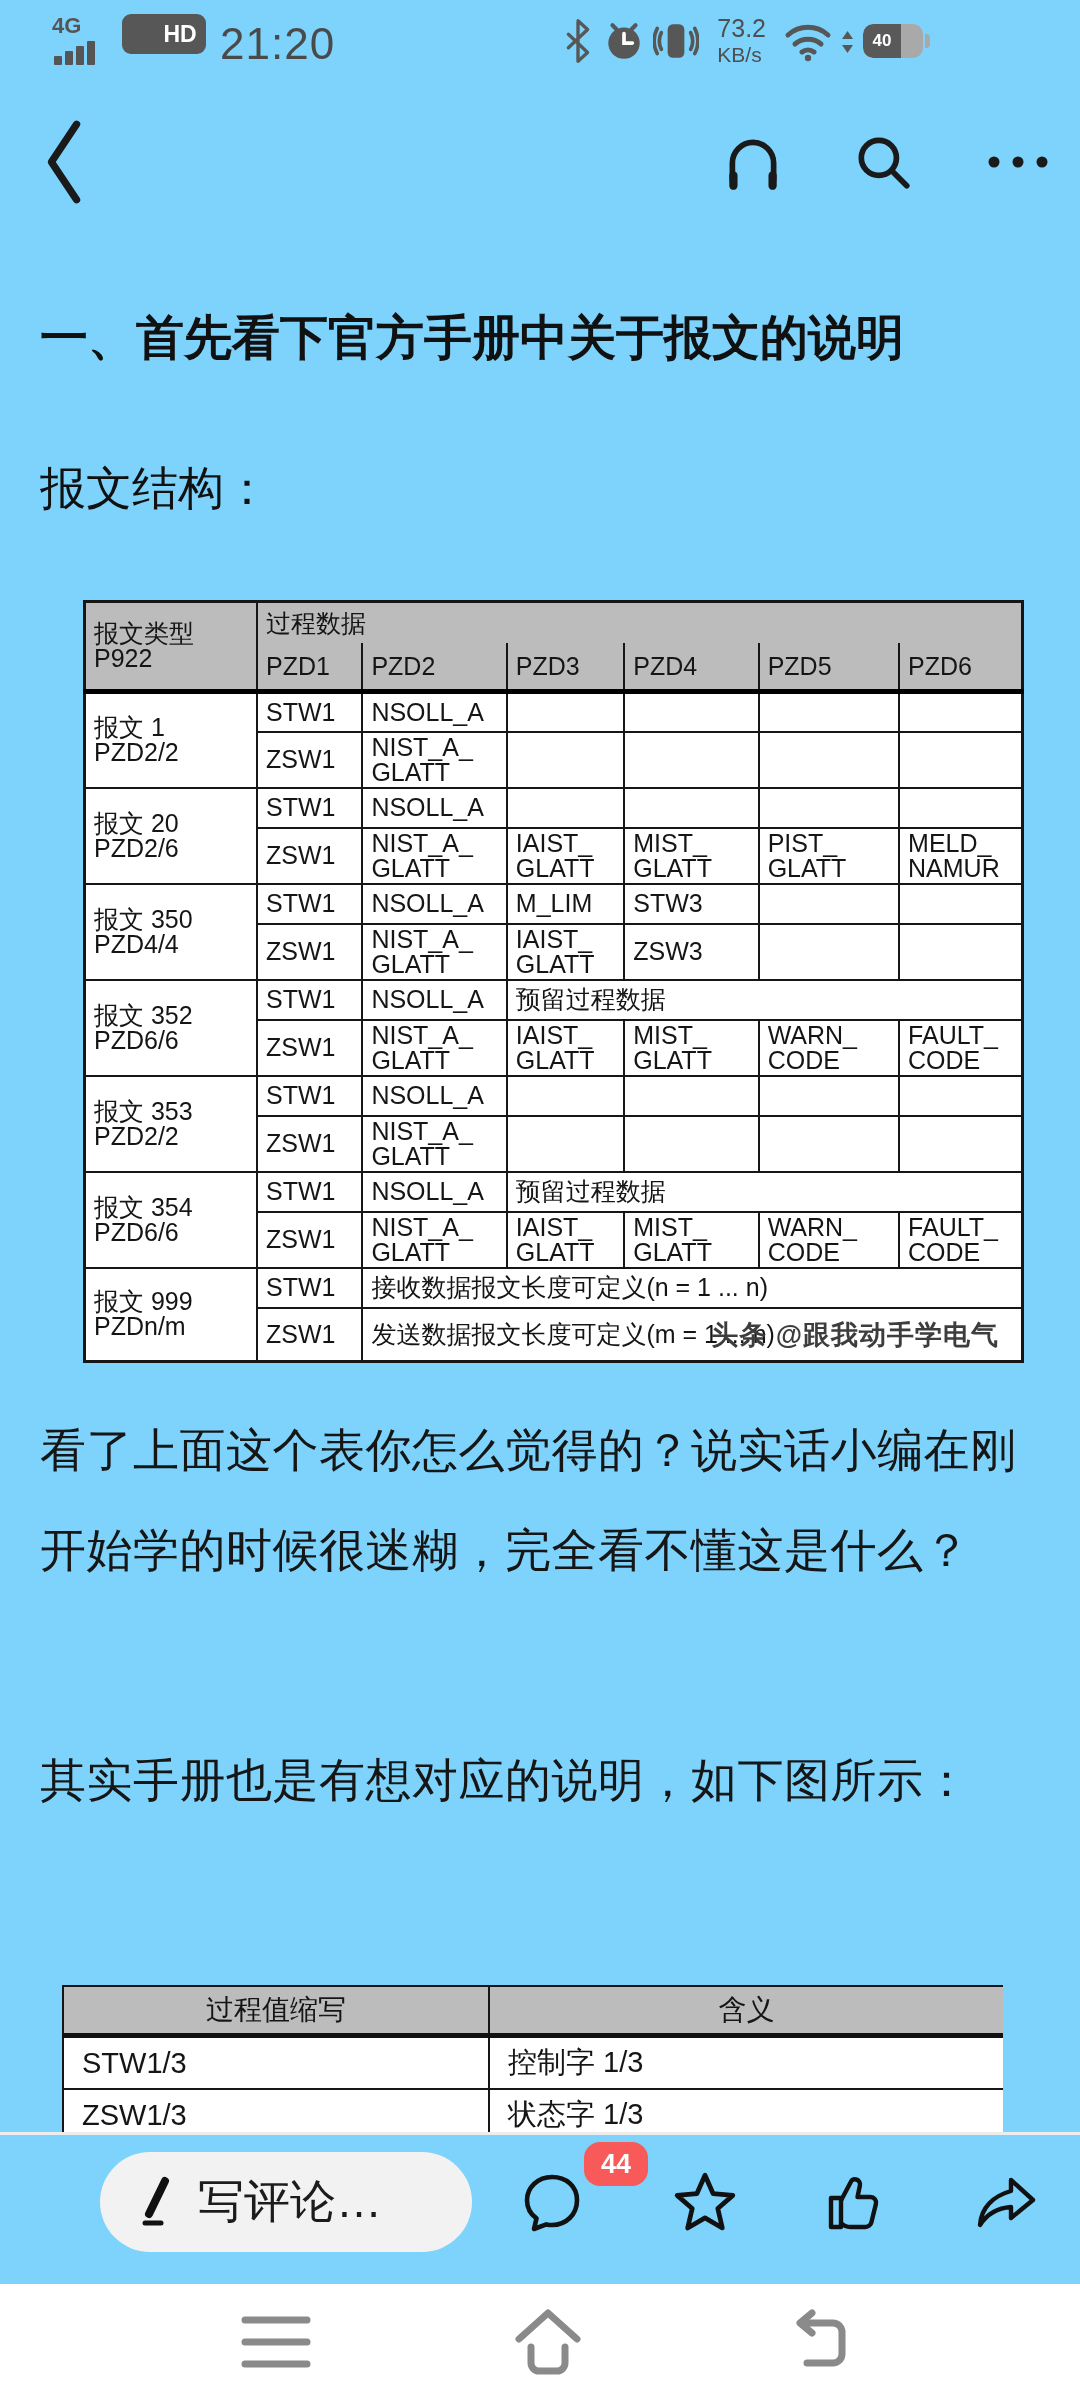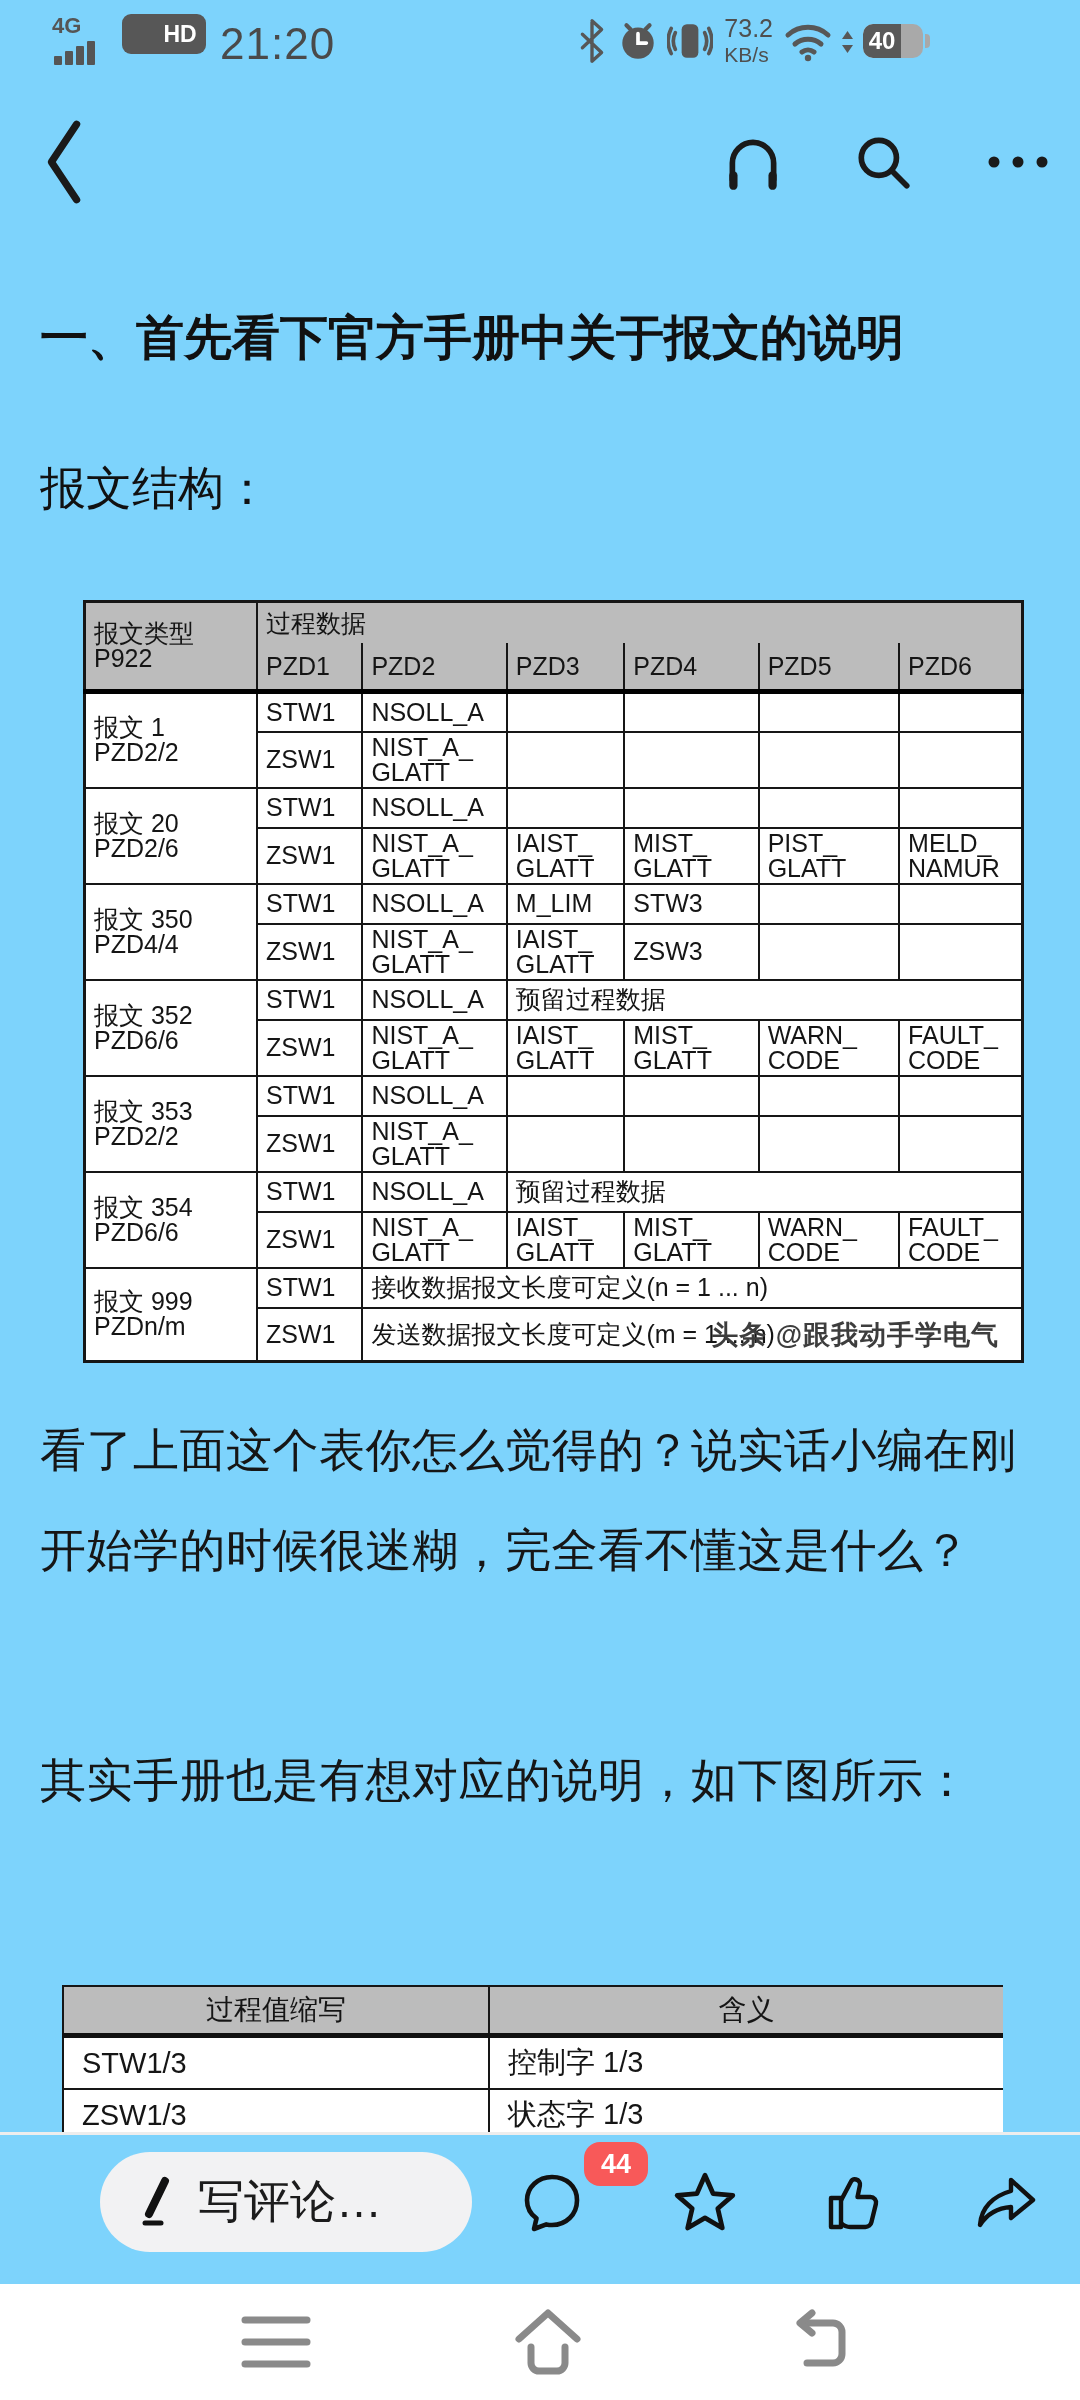--- a/index.html
+++ b/index.html
@@ -11,26 +11,26 @@
   .statusbar{position:absolute;top:0;left:0;width:1080px;height:84px;}
   .sb-left{position:absolute;left:52px;top:14px;display:flex;align-items:flex-end;gap:14px;}
   .sig{position:relative;width:56px;height:52px;}
   .sig .g4{position:absolute;left:0;top:-2px;font-size:22px;font-weight:bold;color:#555;}
   .sig .bars{position:absolute;left:2px;bottom:2px;display:flex;align-items:flex-end;gap:3px;}
   .sig .bars i{display:block;width:8px;background:#555;border-radius:1px;}
   .hd-badge{display:inline-flex;align-items:center;justify-content:center;width:52px;height:40px;
     background:#575757;color:#fff;border-radius:9px;font-size:23px;font-weight:bold;margin-bottom:13px;padding-left:32px;}
   .time{font-size:44px;font-weight:500;color:#4a4a4a;letter-spacing:1px;margin-bottom:-2px;}
   .sb-right{position:absolute;right:150px;top:16px;display:flex;align-items:center;gap:9px;}
-  .speed{display:flex;flex-direction:column;align-items:flex-start;line-height:1;color:#4f4f4f;margin:0 2px;}
+  .speed{display:flex;flex-direction:column;align-items:flex-start;line-height:1;color:#4f4f4f;margin:0 9px;}
   .speed .v{font-size:25px;}
   .speed .u{font-size:21px;margin-top:3px;}
   .battery{position:relative;width:60px;height:34px;background:#a9a9a9;border-radius:10px;overflow:hidden;}
   .battery .fill{position:absolute;left:0;top:0;bottom:0;width:38px;background:#595959;border-radius:10px 0 0 10px;
-    display:flex;align-items:center;justify-content:center;color:#fff;font-size:24px;font-weight:bold;}
+    display:flex;align-items:center;justify-content:center;color:#fff;font-size:17px;font-weight:bold;}
   .battery-nub{width:5px;height:14px;background:#a9a9a9;border-radius:0 4px 4px 0;margin-left:-7px;}
   
   .topnav{position:absolute;top:96px;left:0;width:1080px;height:132px;}
   .tn-btn{position:absolute;top:0;height:132px;display:flex;align-items:center;justify-content:center;}
   
   .h1{position:absolute;left:40px;width:1010px;top:288px;font-size:48px;line-height:100px;font-weight:bold;color:#111;}
   .sub{position:absolute;left:40px;width:1010px;top:438px;font-size:46px;line-height:100px;color:#111;}
   .para{position:absolute;left:40px;width:1005px;font-size:46px;line-height:100px;color:#161616;letter-spacing:0.5px;}
   .p1{top:1400px;}
   .p2{top:1730px;}

